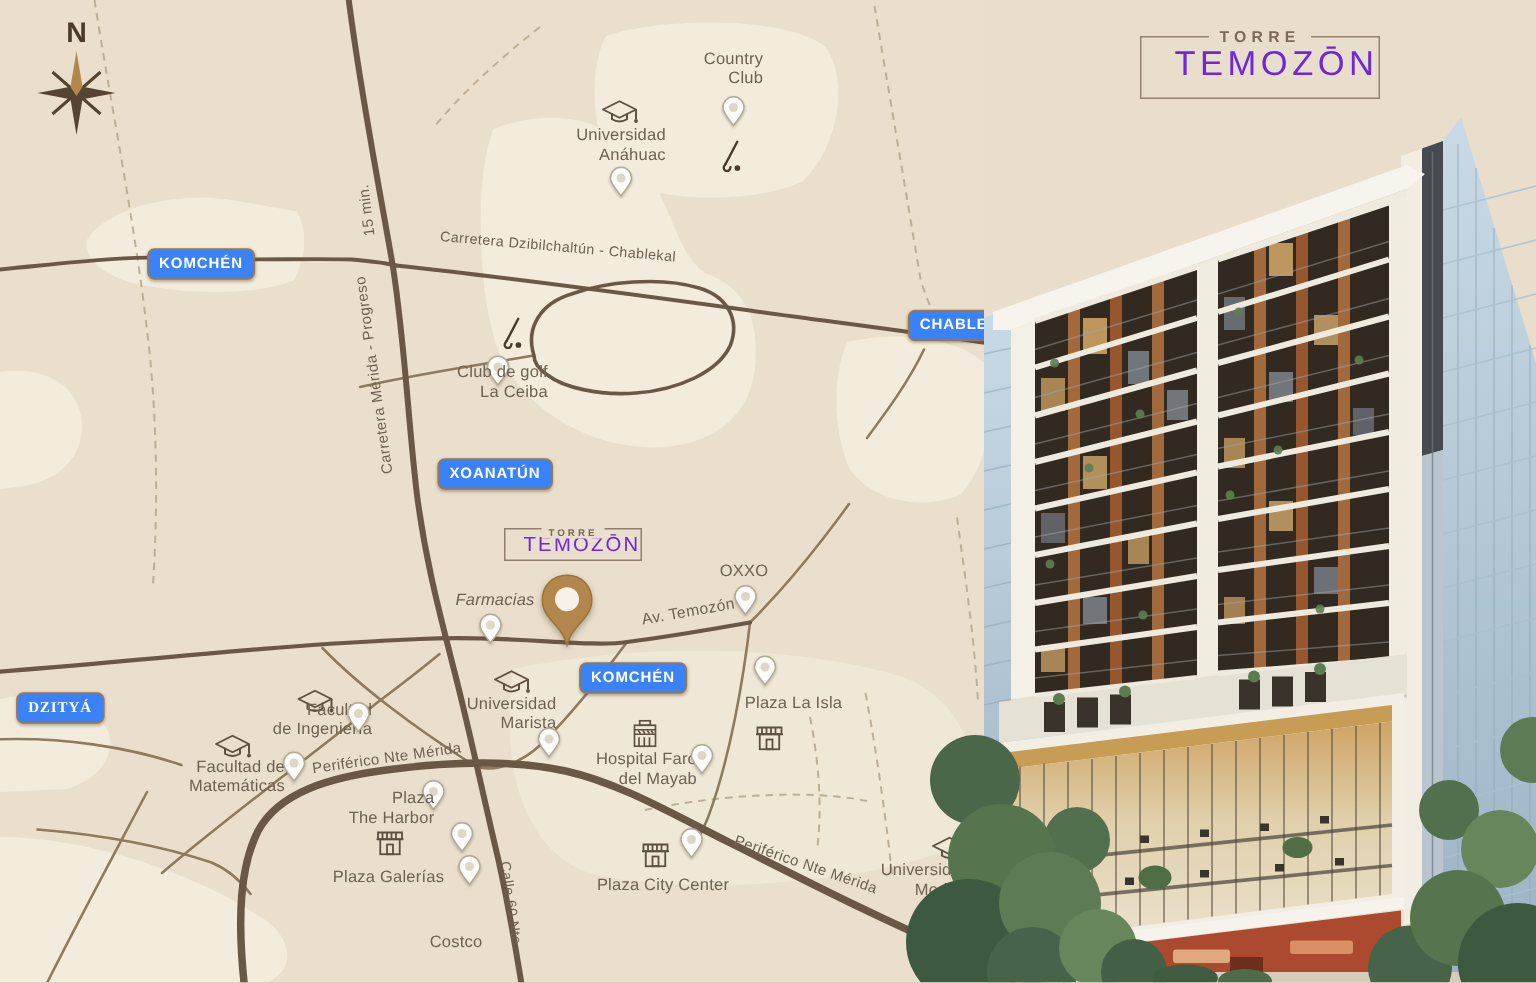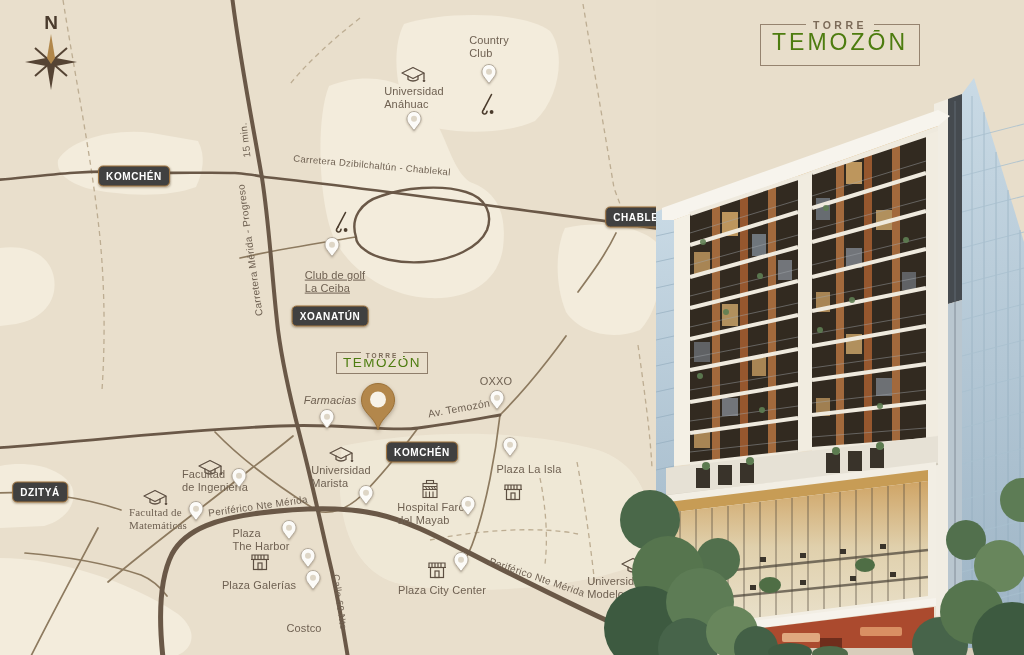--- a/index.html
+++ b/index.html
@@ -6,43 +6,43 @@
   .stage{
     position:relative;width:1024px;height:655px;overflow:hidden;
     background:#e9dfcc;font-family:"Liberation Sans",sans-serif;
   }
   .stage svg{display:block;}
   .layer{position:absolute;left:0;top:0;}
   
   .poi-label{
     position:absolute;transform:translate(-50%,-50%);
     font-size:11px;line-height:1.22;color:#6f6152;font-weight:500;
-    text-align:left;white-space:pre;letter-spacing:.15px;
+    text-align:right;white-space:pre;letter-spacing:.15px;
   }
   .road-label{
     position:absolute;font-size:10px;color:#6f6152;font-weight:500;
     white-space:nowrap;letter-spacing:.3px;
   }
   .badge{
     position:absolute;transform:translate(-50%,-50%);
-    background:#404040;color:#fff;font-size:10px;font-weight:bold;
+    background:#3b82f6;color:#fff;font-size:10px;font-weight:bold;
     letter-spacing:.6px;padding:4px 7px;border-radius:5px;white-space:nowrap;
     box-shadow:0 1px 2px rgba(90,70,40,.35);border:1px solid #a3763f;
   }
   .poi-icon,.pin{position:absolute;transform:translate(-50%,-50%);}
   .pin{filter:drop-shadow(0 1.5px 1px rgba(80,60,40,.35));}
   .gold-pin{position:absolute;filter:drop-shadow(0 2px 2px rgba(80,60,40,.4));}
   
   .compass{position:absolute;left:19px;top:12px;width:64px;text-align:center;}
   .compass-n{font-size:19px;font-weight:bold;color:#4a3b2d;line-height:22px;}
   
   .logo-frame{position:absolute;border:1.5px solid #95836f;}
   .logo-torre{position:absolute;top:-7px;left:0;right:0;text-align:center;line-height:12px;}
   .logo-torre span{background:#e8decb;padding:0 7px;font-size:10.5px;letter-spacing:3.5px;color:#7b6a58;font-weight:600;}
-  .logo-name{font-size:23px;letter-spacing:3px;color:#4d7c0f;text-align:center;font-weight:400;margin-top:4px;}
+  .logo-name{font-size:23px;letter-spacing:3px;color:#6d28d9;text-align:right;font-weight:400;margin-top:4px;}
   .hero-logo{left:760px;top:24px;width:158px;height:40px;background:transparent;}
   .map-logo{left:336px;top:352px;width:90px;height:20px;border-width:1px;border-color:#8f7e6b;}
   .map-logo .logo-torre{top:-5px;line-height:9px;}
   .map-logo .logo-torre span{background:#e9dfcc;font-size:6.5px;letter-spacing:2px;padding:0 5px;}
   .map-logo .logo-name{font-size:13.5px;letter-spacing:1.5px;margin-top:2px;}
 </style>
 </head>
 <body>
 
 <div class="stage">
@@ -169,21 +169,21 @@
   <svg class="pin" style="left:414px;top:121px;" width="16" height="21">
       <use href="#i-pin"></use>
     </svg>
 
   <svg class="poi-icon" style="left:341px;top:222px;" width="16" height="22">
       <use href="#i-golf"></use>
     </svg>
   <svg class="pin" style="left:332px;top:247px;" width="16" height="21">
       <use href="#i-pin"></use>
     </svg>
-  <div class="poi-label" style="left:335px;top:282px;text-decoration:underline;">Club de golf
+  <div class="poi-label" style="left:335px;top:256px;">Club de golf
 La Ceiba</div>
 
   <div class="poi-label" style="left:330px;top:401px;font-style:italic;">Farmacias</div>
   <svg class="pin" style="left:327px;top:419px;" width="16" height="21">
       <use href="#i-pin"></use>
     </svg>
 
   <div class="poi-label" style="left:496px;top:382px;">OXXO</div>
   <svg class="pin" style="left:497px;top:400px;" width="16" height="21">
       <use href="#i-pin"></use>
@@ -220,21 +220,21 @@
     </svg>
   <div class="poi-label" style="left:215px;top:481px;">Facultad
 de Ingeniería</div>
   <svg class="pin" style="left:239px;top:478px;" width="16" height="21">
       <use href="#i-pin"></use>
     </svg>
 
   <svg class="poi-icon" style="left:156px;top:498px;" width="26" height="17">
       <use href="#i-grad"></use>
     </svg>
-  <div class="poi-label" style="left:158px;top:519px;font-family:Liberation Serif, serif;">Facultad de
+  <div class="poi-label" style="left:158px;top:519px;">Facultad de
 Matemáticas</div>
   <svg class="pin" style="left:196px;top:511px;" width="16" height="21">
       <use href="#i-pin"></use>
     </svg>
 
   <svg class="pin" style="left:289px;top:530px;" width="16" height="21">
       <use href="#i-pin"></use>
     </svg>
   <div class="poi-label" style="left:261px;top:540px;">Plaza
 The Harbor</div>
@@ -265,21 +265,21 @@
     </svg>
   <div class="poi-label" style="left:617px;top:588px;">Universidad
 Modelo</div>
   <svg class="pin" style="left:631px;top:613px;" width="16" height="21">
       <use href="#i-pin"></use>
     </svg>
 
   <div class="badge" style="left:134px;top:176px;">KOMCHÉN</div>
   <div class="badge" style="left:647px;top:217px;">CHABLEKAL</div>
   <div class="badge" style="left:330px;top:316px;">XOANATÚN</div>
-  <div class="badge" style="left:40px;top:492px;">DZITYÁ</div>
+  <div class="badge" style="left:40px;top:472px;font-family:Liberation Serif, serif;">DZITYÁ</div>
   <div class="badge" style="left:422px;top:452px;">KOMCHÉN</div>
 
   <div class="logo-frame map-logo">
     <div class="logo-torre"><span>TORRE</span></div>
     <div class="logo-name">TEMOZŌN</div>
   </div>
   <svg class="gold-pin" style="left:359px;top:382px;" width="38" height="50" viewBox="0 0 38 50">
     <path d="M19,1.5 C9.5,1.5 2.5,8.6 2.5,18 C2.5,25 6.5,29.5 12,35.5 C15,38.8 17.5,42.5 19,48 C20.5,42.5 23,38.8 26,35.5 C31.5,29.5 35.5,25 35.5,18 C35.5,8.6 28.5,1.5 19,1.5 Z" fill="#b3874b" stroke="#9b7138" stroke-width="1"></path>
     <circle cx="19" cy="17.5" r="8" fill="#f7f2e8"></circle>
   </svg>

